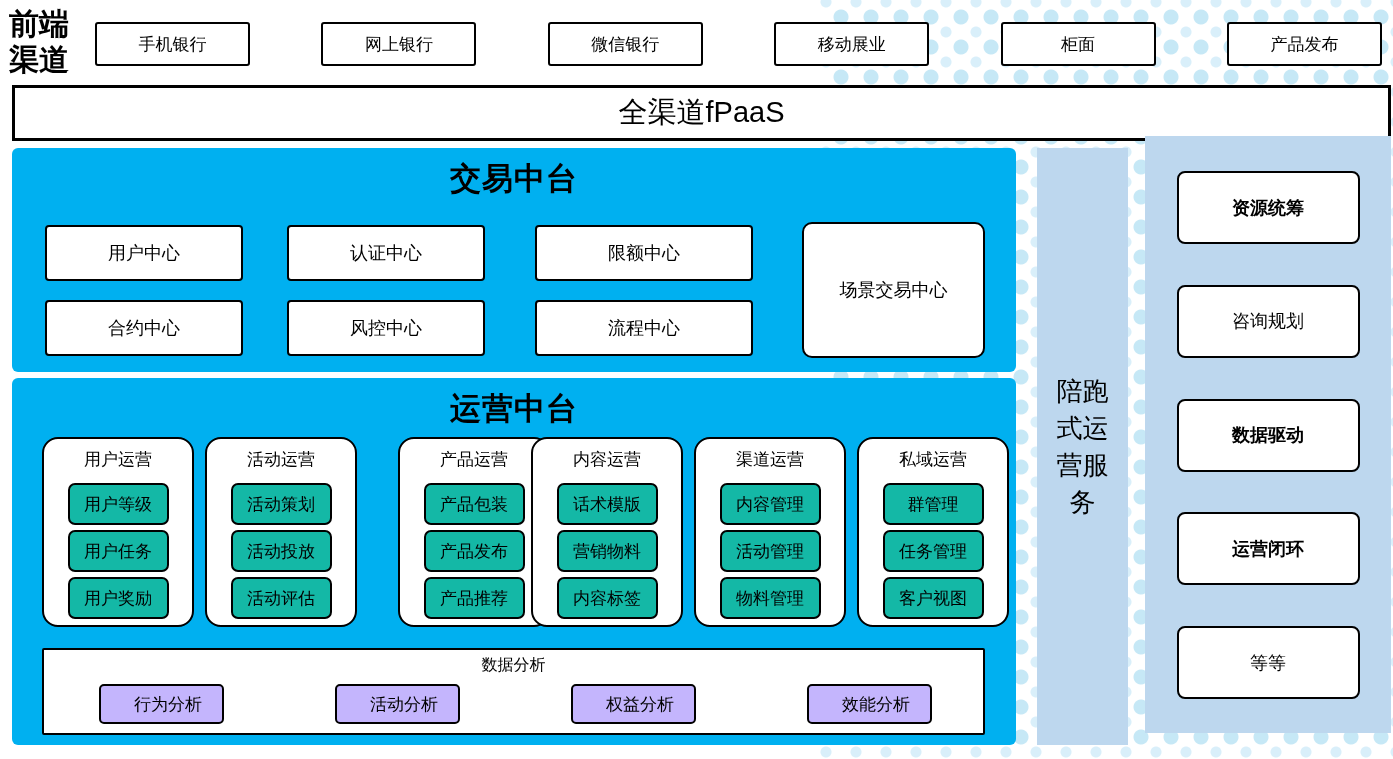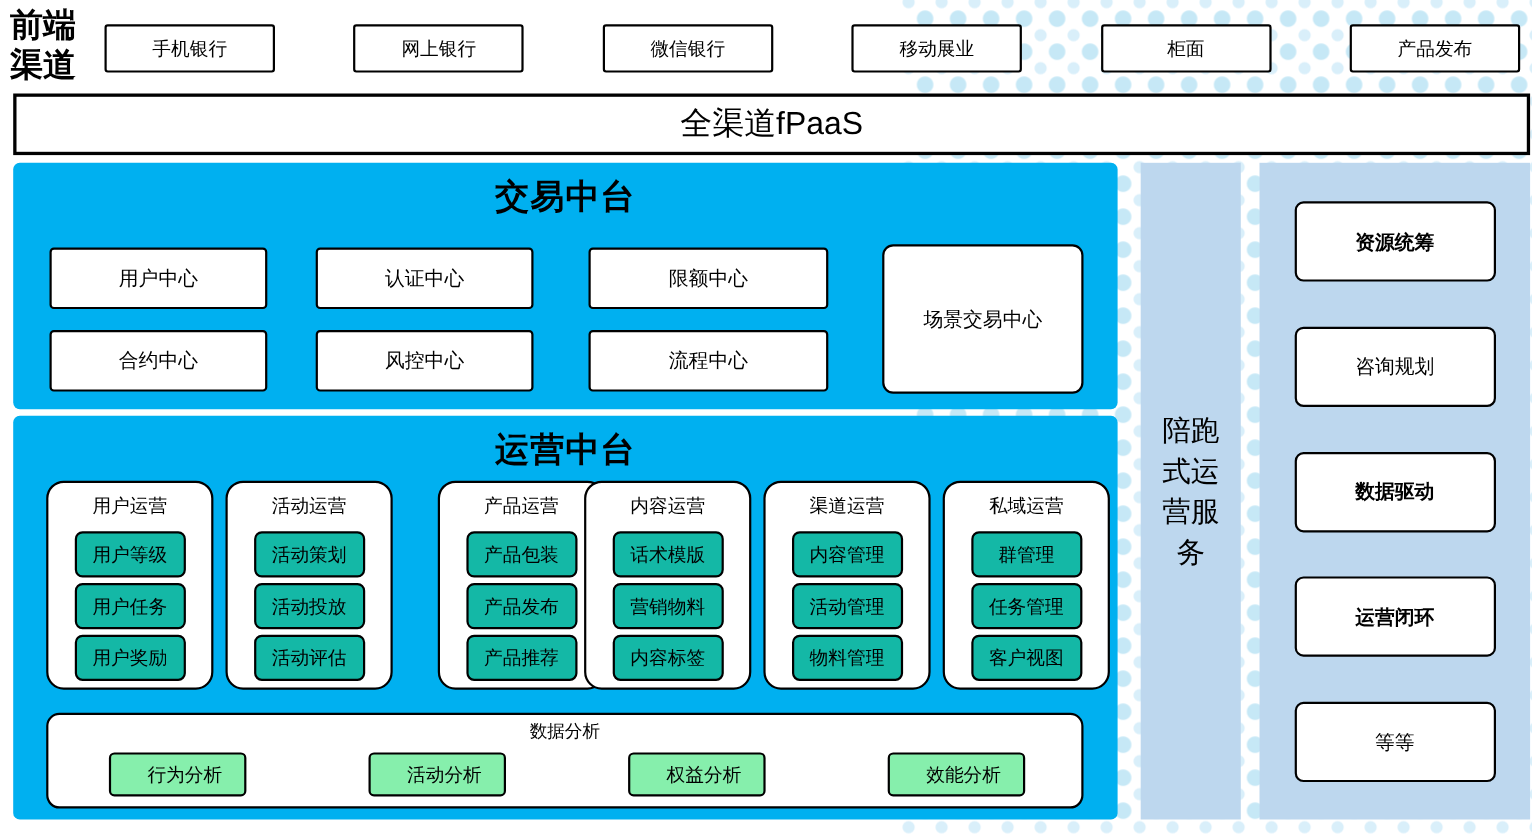--- a/index.html
+++ b/index.html
@@ -92,49 +92,49 @@
   .group-title { font-size: 17px; font-weight: 500; height: 32px; line-height: 28px; }
   .group-item {
     width: 101px; height: 42px; margin-top: 5px;
     background: #14b8a6; border: 2px solid #000; border-radius: 7px;
     display: flex; align-items: center; justify-content: center;
     font-size: 17px;
   }
 
   .analytics {
     position: absolute; left: 30px; top: 270px; width: 943px; height: 87px;
-    background: #fff; border: 2px solid #000; border-radius: 12px;
+    background: #fff; border: 2px solid #000; border-radius: 2px;
   }
   .analytics-title {
     text-align: center; font-size: 16px; padding-top: 5px;
   }
   .analytics-row {
     position: absolute; left: 55px; top: 34px; width: 833px;
     display: flex; justify-content: space-between;
   }
   .analytics-box {
     width: 125px; height: 40px;
-    background: #86efac; border: 2px solid #000; border-radius: 5px;
+    background: #c4b5fd; border: 2px solid #000; border-radius: 5px;
     display: flex; align-items: center; justify-content: center;
     font-size: 17px;
     padding-left: 13px;
   }
 
   
   .side-bar {
     position: absolute; left: 1037px; top: 148px; width: 91px; height: 597px;
     background: #bdd7ee; z-index: 2;
     display: flex; align-items: center; justify-content: center;
   }
   .side-bar-text {
     width: 58px; text-align: center; word-break: break-all;
     font-size: 26px; line-height: 37px; font-weight: 500;
   }
   .side-col {
-    position: absolute; left: 1145px; top: 148px; width: 246px; height: 597px;
+    position: absolute; left: 1145px; top: 136px; width: 246px; height: 597px;
     background: #bdd7ee; z-index: 2;
     display: flex; flex-direction: column; align-items: center;
     justify-content: space-between; padding: 35px 0 34px 0;
   }
   .svc-box {
     width: 183px; height: 73px;
     background: #fff; border: 2px solid #000; border-radius: 8px;
     display: flex; align-items: center; justify-content: center;
     font-size: 18px;
   }

